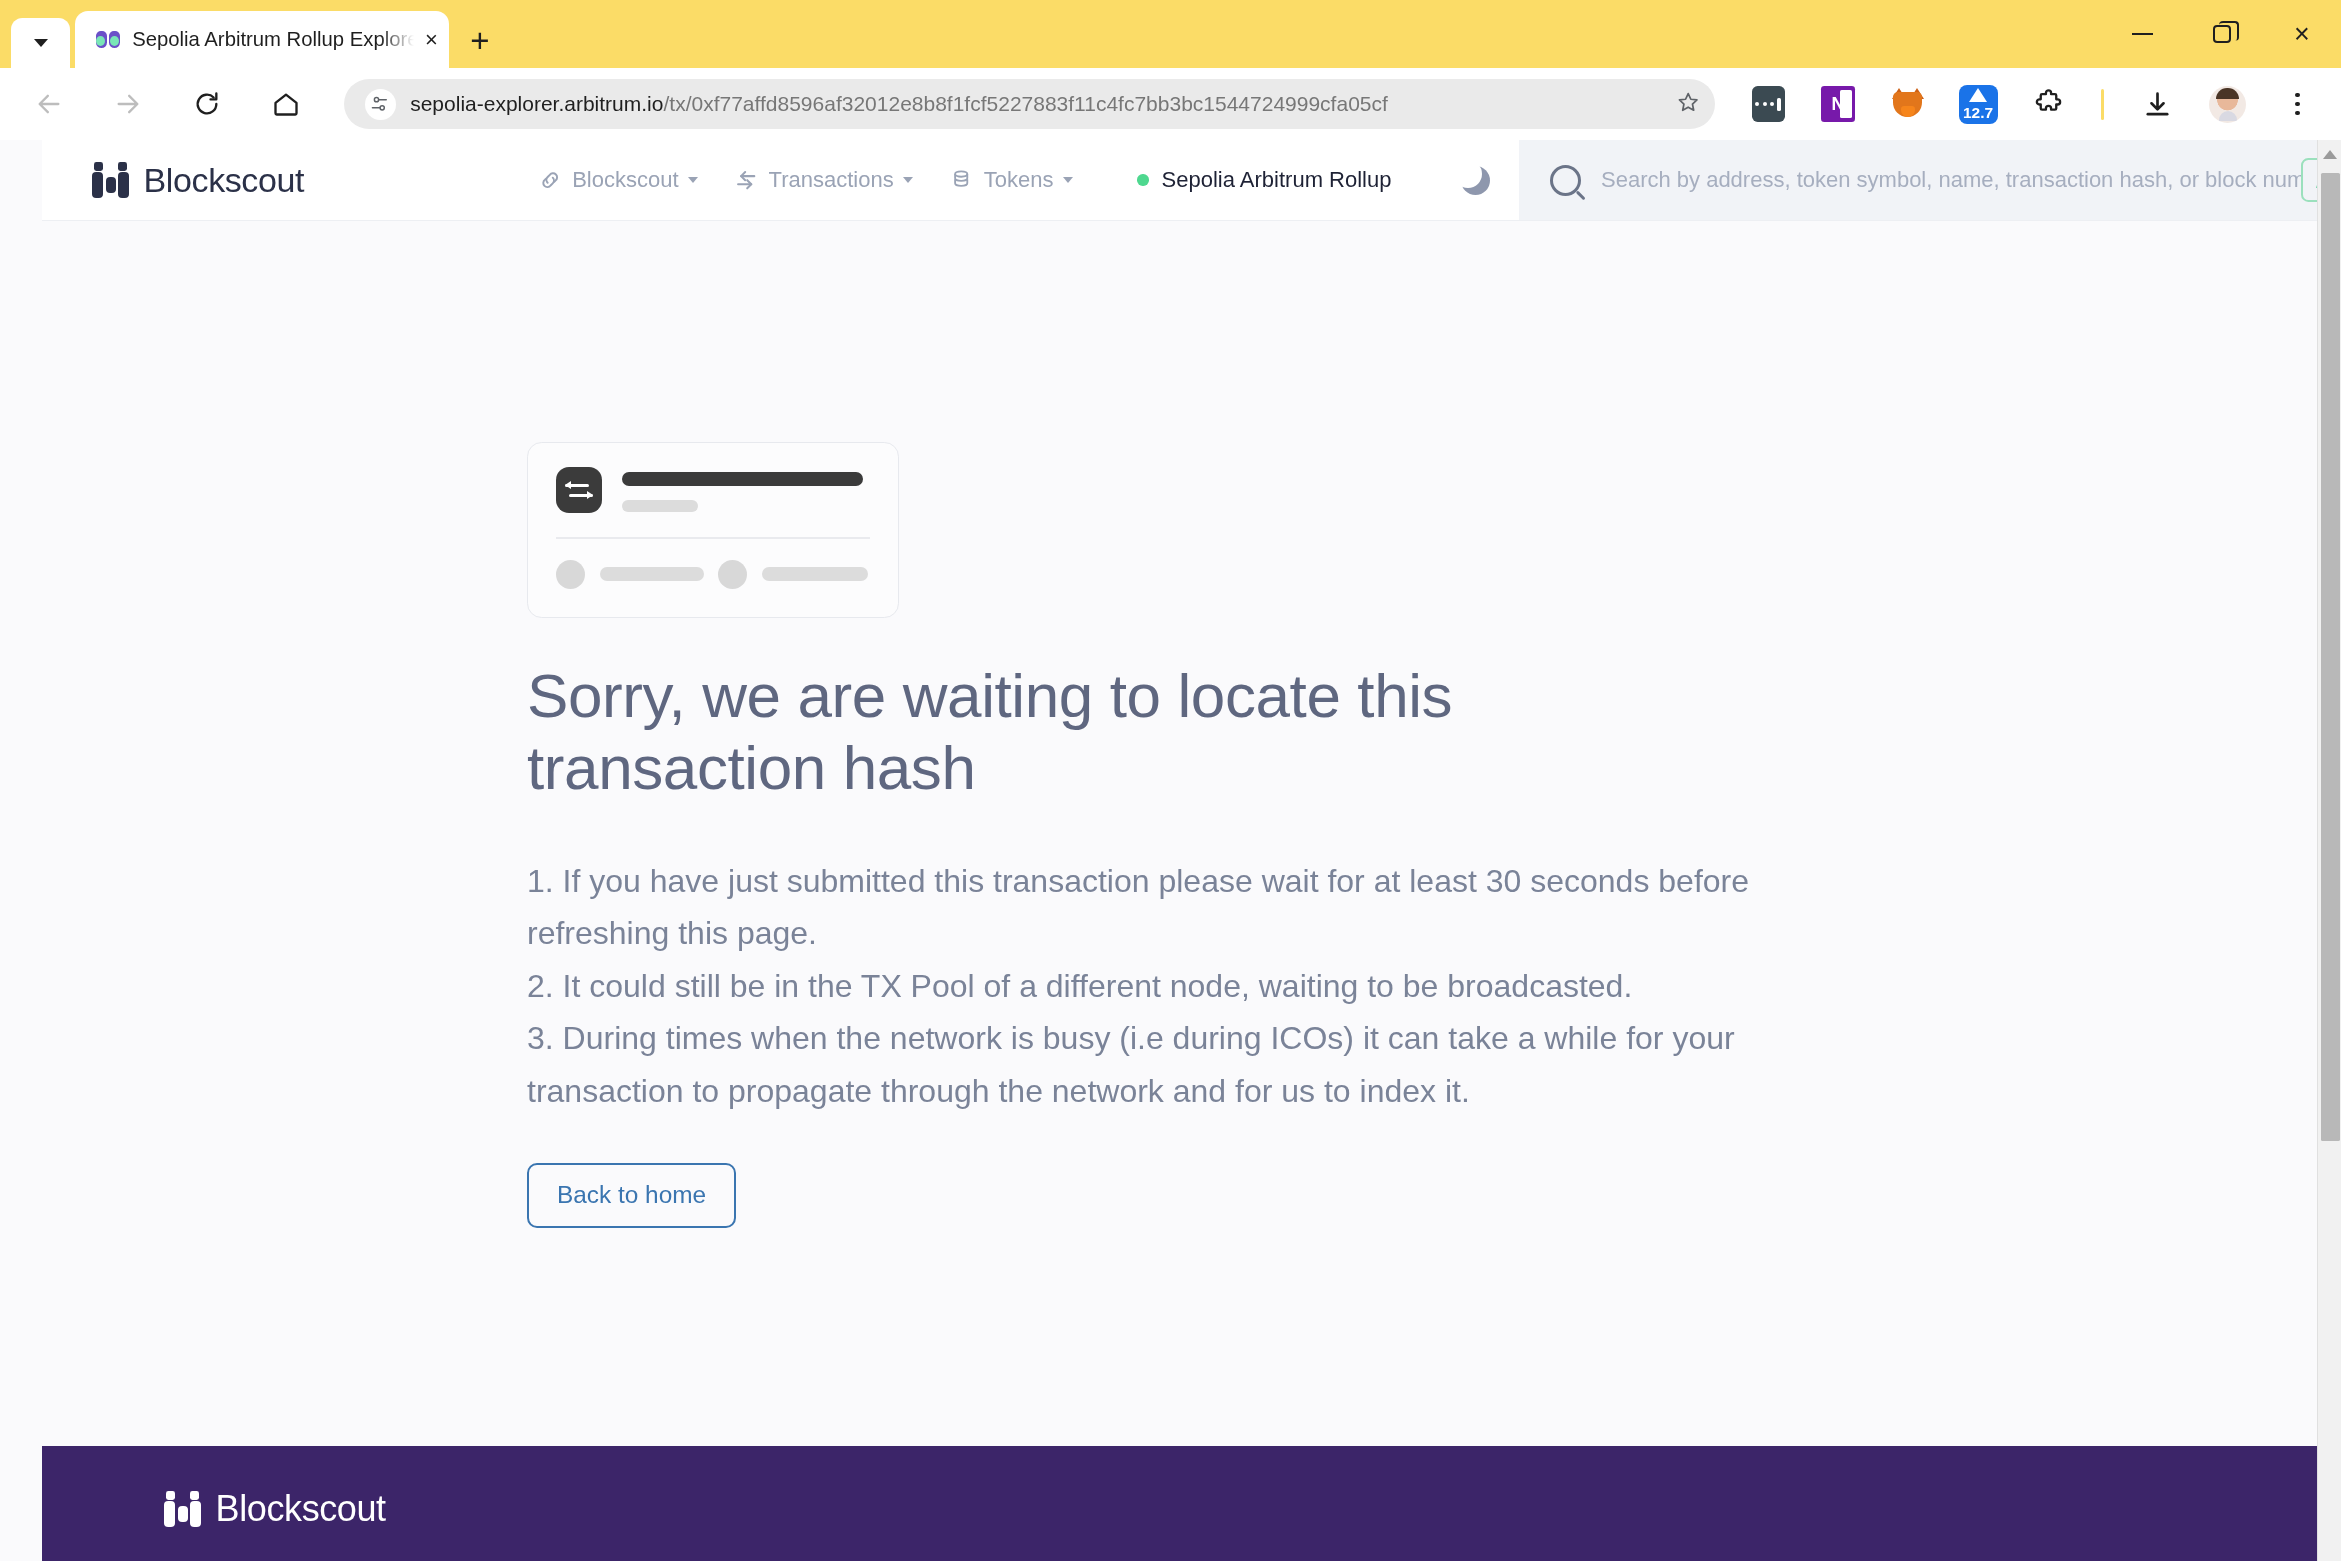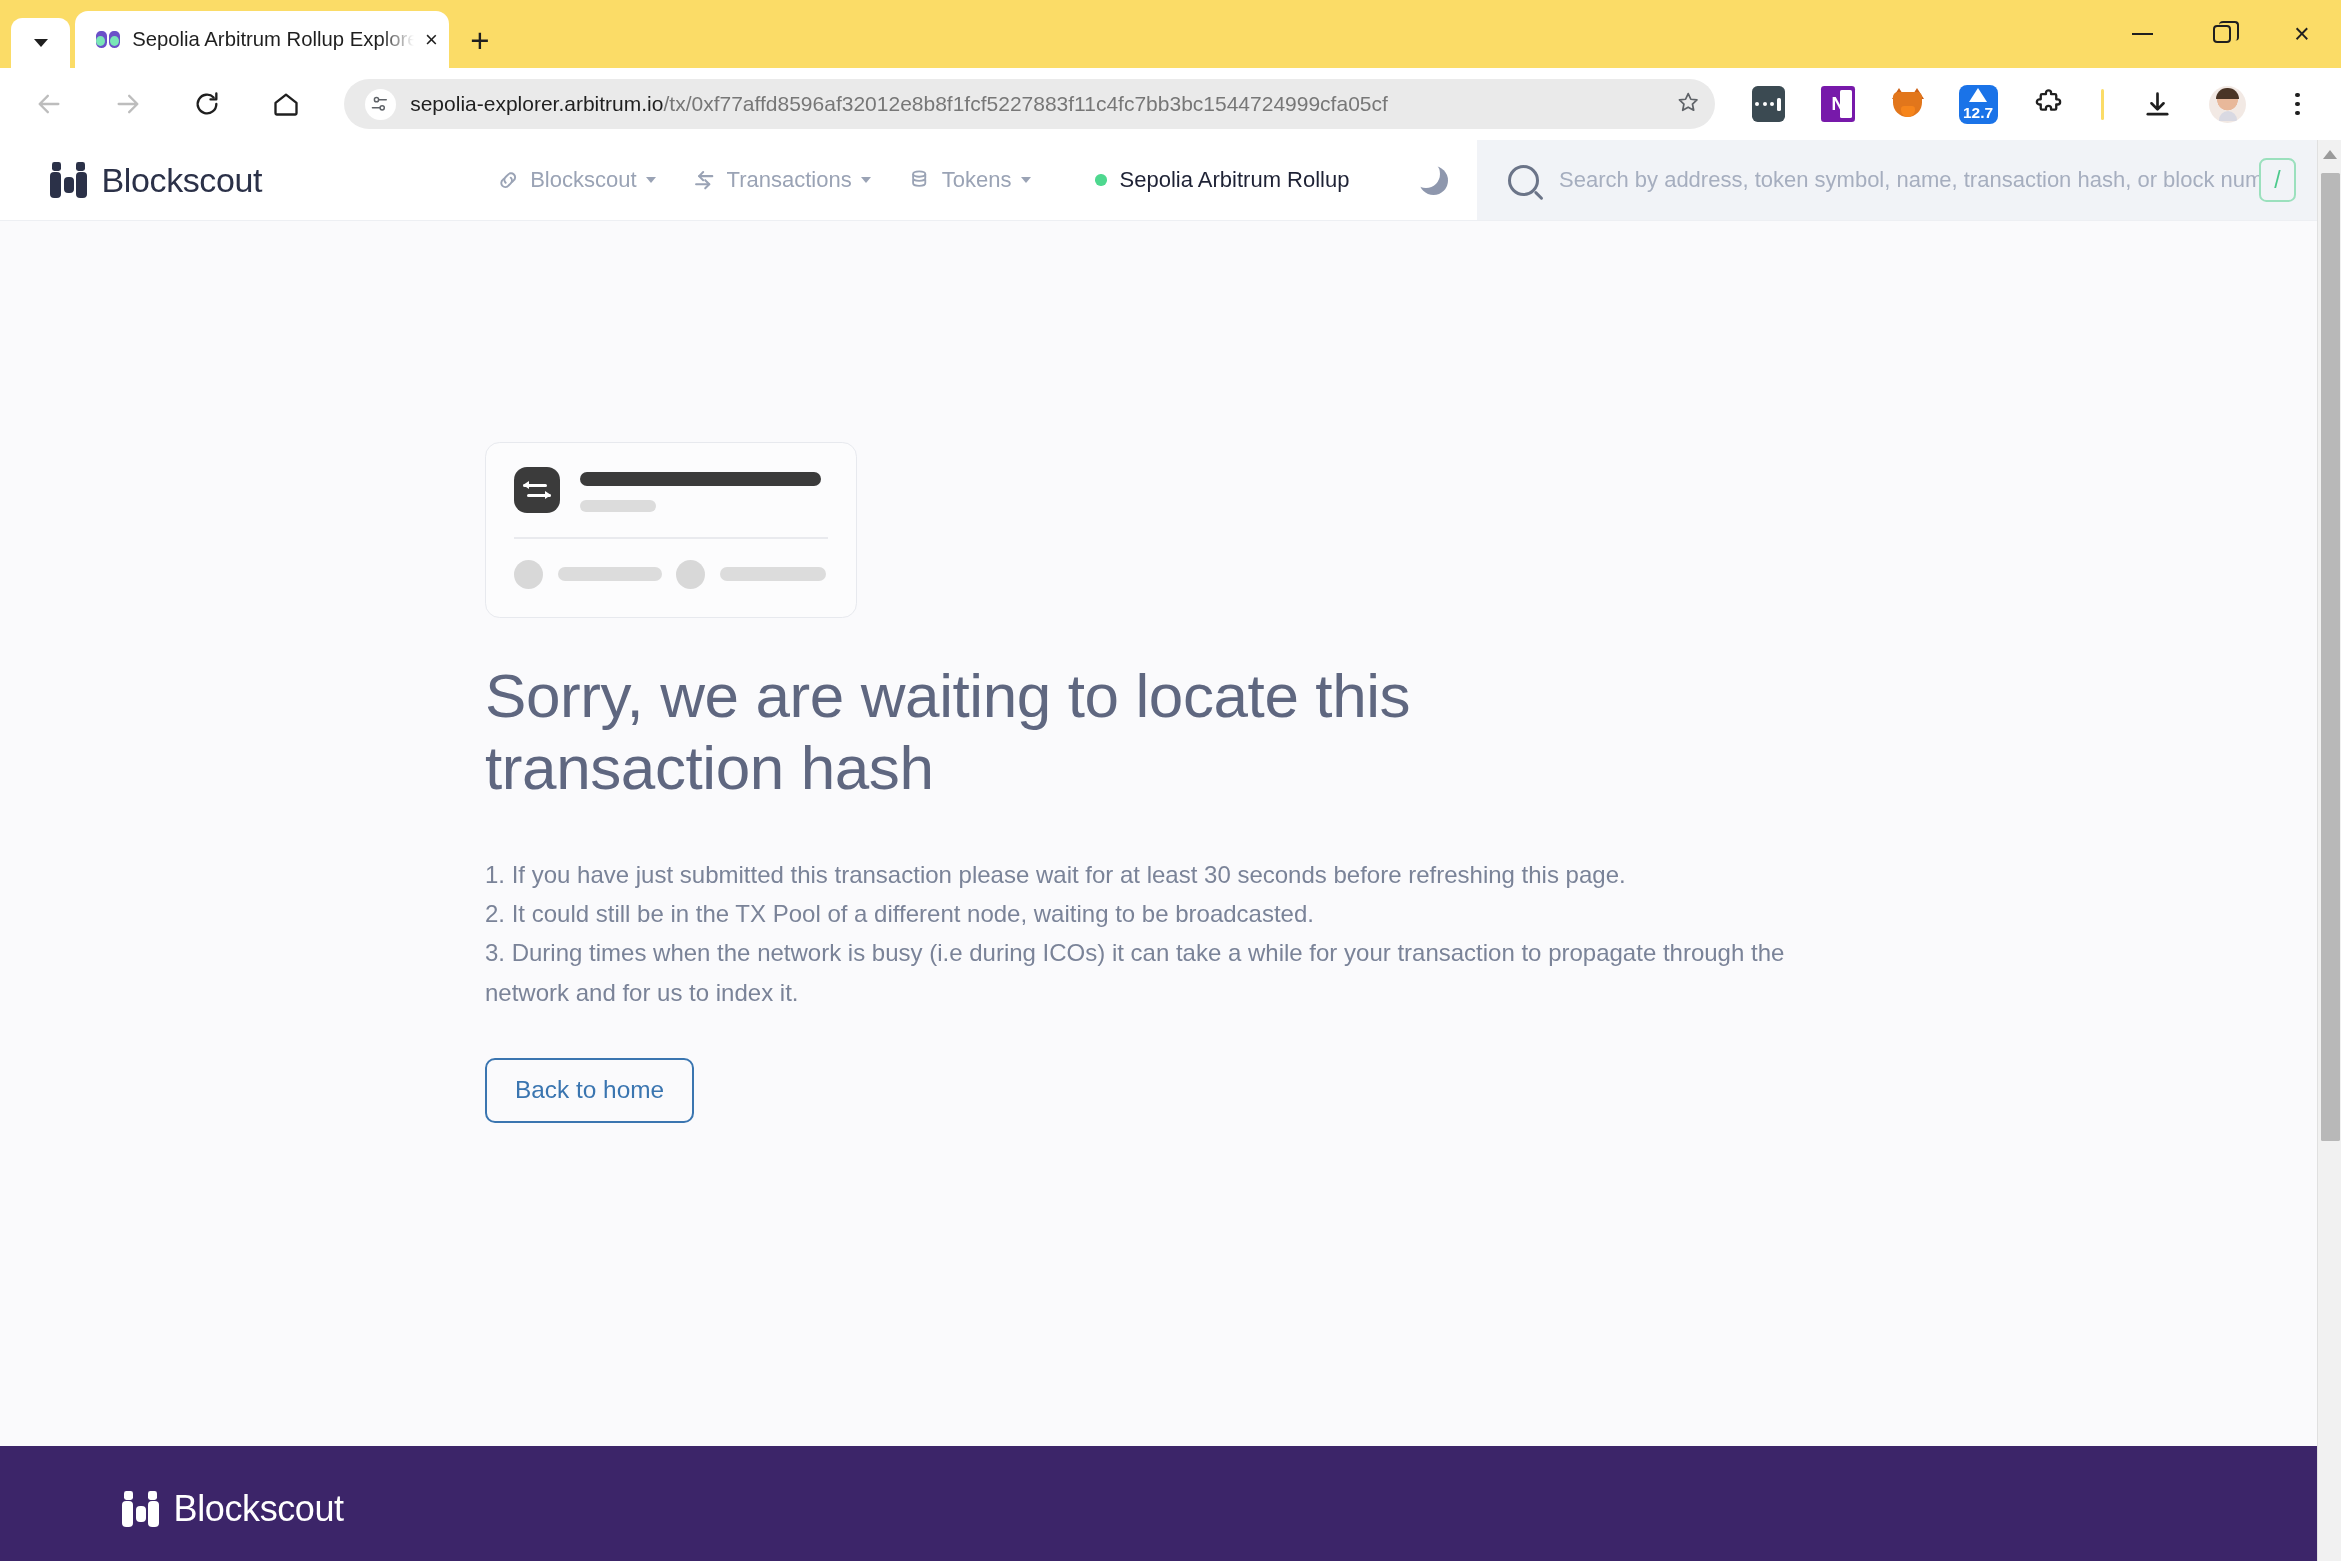--- a/index.html
+++ b/index.html
@@ -107,21 +107,21 @@
     background: radial-gradient(circle at 50% 38%, #e8b89a 0 34%, #f2e9e4 36% 100%);
     position: relative; overflow: hidden; }
   .avatar::before { content:""; position:absolute; left:7.3px; top:2.4px; width:23px; height:11.4px;
     background:#4a3526; border-radius: 11.4px 11.4px 0 0; }
   .avatar::after { content:""; position:absolute; left:9.8px; bottom:1.6px; width:18px; height:9.8px;
     background:#d9d9e2; border-radius: 9px 9px 0 0; }
   .kebab { display:flex; flex-direction:column; gap:4.1px; align-items:center; }
   .kebab i { width:4.9px; height:4.9px; border-radius:50%; background:#1f1f1f; display:block; }
 
   
-  .viewport { width: 2342px; height: 1421px; background: #FAFAFC; position: relative; overflow: hidden; }
+  .viewport { width: 2342px; height: 1421px; background: #FAFAFC; position: relative; overflow: hidden; padding-left: 42px; }
   .page { width: 2317px; height: 1421px; overflow: hidden; position: relative; }
 
   .site-header {
     height: 81px; background: #ffffff; display: flex; align-items: center;
     border-bottom: 0.8px solid #EDEFF3;
   }
   .brand { display: flex; align-items: center; gap: 14.6px; padding-left: 50px; }
   .logo-mark { width: 37px; height: 36px; position: relative; }
   .logo-mark .bar { position: absolute; bottom: 0; width: 10.6px; height: 26px;
     background: #2B3148; border-radius: 4.1px; }
@@ -190,21 +190,21 @@
   .skel-circle { width: 29px; height: 29px; border-radius: 50%; background: #D8D8D8; flex: 0 0 auto; }
   .skel-pill { height: 14px; border-radius: 7.3px; background: #DCDCDC; }
   .skel-pill.w1 { width: 104px; }
   .skel-pill.w2 { width: 106px; }
 
   h1.title {
     font-size: 62px; line-height: 1.17; color: #5F6780; font-weight: 400;
     margin-top: 42px; max-width: 1220px; letter-spacing: -0.4px;
   }
   .reasons { margin-top: 50px; max-width: 1350px; }
-  .reasons p { font-size: 24px; line-height: 1.64; color: #7A8398; }
+  .reasons p { font-size: 32px; line-height: 1.64; color: #7A8398; }
 
   .btn-home {
     display: inline-block; margin-top: 46px; padding: 16.3px 28px;
     border: 2.4px solid #3A75B0; border-radius: 10px; background: transparent;
     font-size: 24.4px; color: #3A75B0; font-family: inherit; cursor: pointer;
   }
 
   .footer { position: absolute; left: 0; right: 0; bottom: 0; height: 115px; background: #3C2569; }
   .footer-brand { display: flex; align-items: center; gap: 14.6px; padding: 42px 0 0 122px; }
   .footer-brand .logo-mark .bar, .footer-brand .logo-mark .dot { background: #ffffff; }

